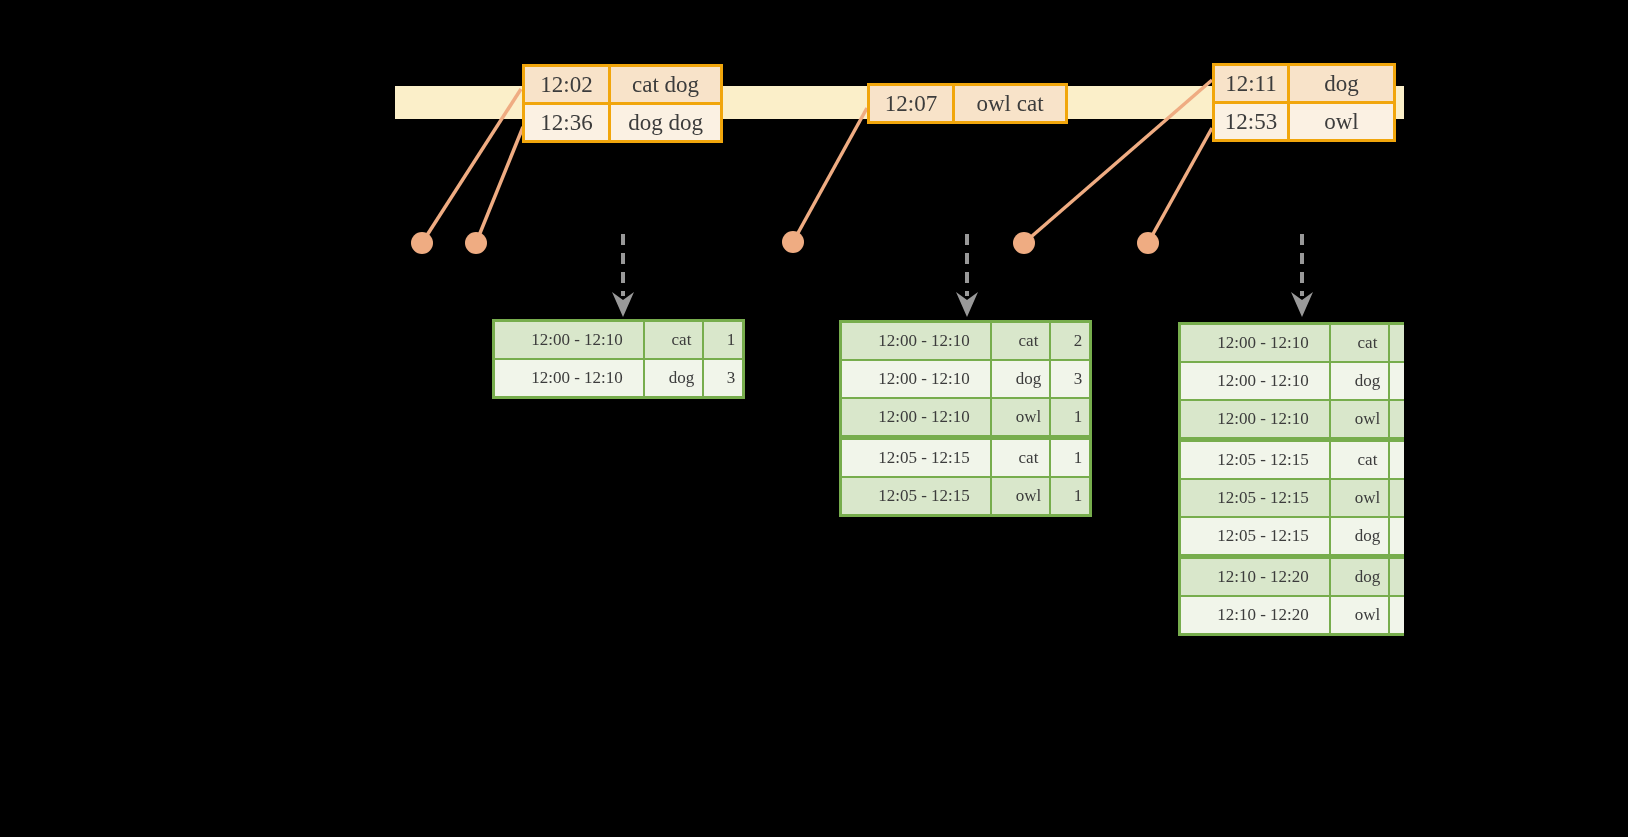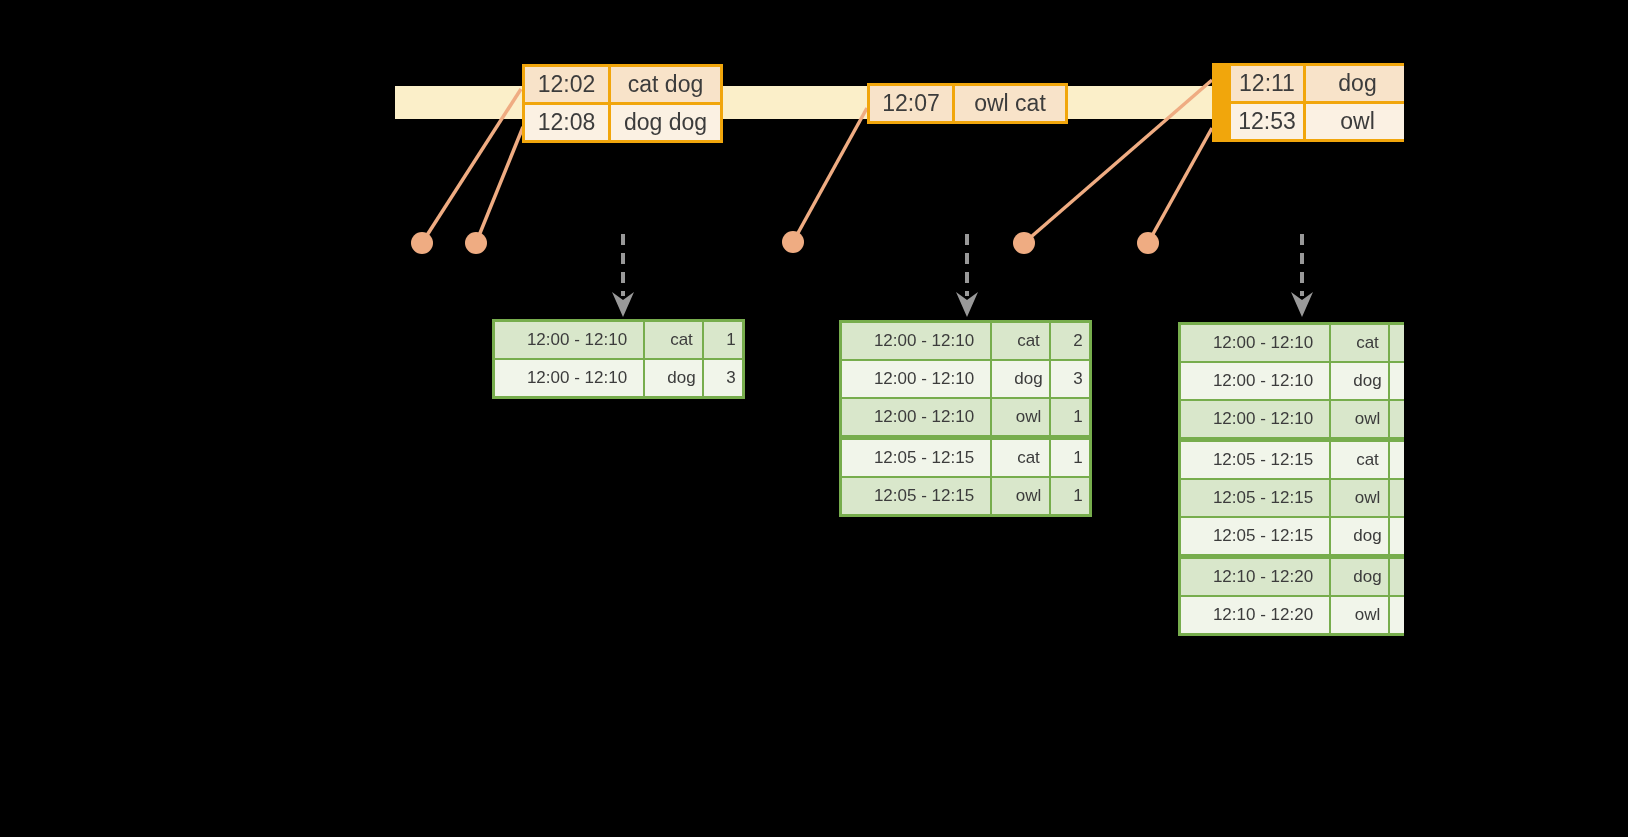--- a/index.html
+++ b/index.html
@@ -1,19 +1,19 @@
 <!DOCTYPE html>
 <html style="--background: #000000; --timeline_fill: #FBEFC9; --event_border: #F1A60C; --event_row_dark: #F8E3C9; --event_row_light: #FBF1E3; --connector: #EFAC82; --dashed_arrow: #999999; --result_border: #77AD4D; --result_row_tint: #D9E7CB; --result_row_light: #F1F5EA; --text: #3C3C3C;"><head>
 <meta charset="utf-8">
 <style>
   html,body { margin:0; padding:0; background:#000; }
   #canvas {
     position:relative; width:1404px; height:837px; overflow:hidden;
     background:var(--background,#000);
-    font-family:Liberation Sans, sans-serif;
+    font-family:Liberation Serif, serif;
     color:var(--text,#3c3c3c);
   }
   #diagram-svg { position:absolute; left:0; top:0; }
 
   .timeline-shape { fill:var(--timeline_fill); }
   .connector-line { stroke:var(--connector); stroke-width:3.5; fill:none; }
   .event-dot      { fill:var(--connector); }
   .dash-line      { stroke:var(--dashed_arrow); stroke-width:4; stroke-dasharray:11 8; fill:none; }
   .dash-head      { fill:var(--dashed_arrow); }
 
@@ -23,21 +23,21 @@
   .etable .row + .row { border-top:3px solid var(--event_border); }
   .etable .cell {
     display:flex; align-items:center; justify-content:center;
     font-size:23px; color:var(--text); white-space:nowrap;
   }
   .etable .cell + .cell { border-left:3px solid var(--event_border); }
   .etable .cell.dark  { background:var(--event_row_dark); }
   .etable .cell.light { background:var(--event_row_light); }
   #et1 .row { grid-template-columns:83px 112px; }
   #et2 .row { grid-template-columns:82px 113px; }
-  #et3 .row { grid-template-columns:72px 106px;margin-left:16px; }
+  #et3 .row { grid-template-columns:72px 106px; }
 
   
   .rtable { position:absolute; border:3px solid var(--result_border); background:var(--result_border); }
   .rtable .row { display:grid; grid-template-columns:148px 59px 40px; height:36px; }
   .rtable .row + .row { border-top:2px solid var(--result_border); }
   .rtable .row.group-start { border-top-width:5px; }
   .rtable .cell {
     display:flex; align-items:center; justify-content:center;
     font-size:17px; color:var(--text); white-space:nowrap;padding-left:16px;
   }
@@ -86,21 +86,21 @@
       <polygon class="dash-head" points="1291,292 1302,300 1313,292 1302,317"></polygon>
     </g>
   </svg>
 
   <div id="et1" class="etable">
       <div class="row">
         <div class="cell dark">12:02</div>
         <div class="cell dark">cat dog</div>
       </div>
       <div class="row">
-        <div class="cell light">12:08</div>
+        <div class="cell light">12:36</div>
         <div class="cell light">dog dog</div>
       </div>
     </div>
   <div id="et2" class="etable">
       <div class="row">
         <div class="cell dark">12:07</div>
         <div class="cell dark">owl cat</div>
       </div>
     </div>
   <div id="et3" class="etable">

